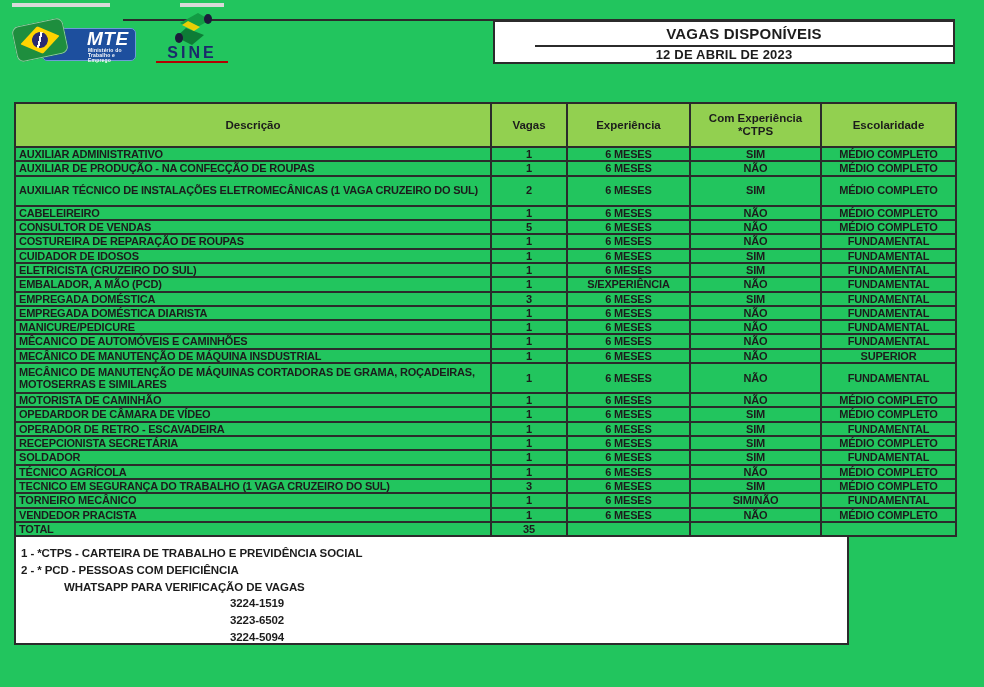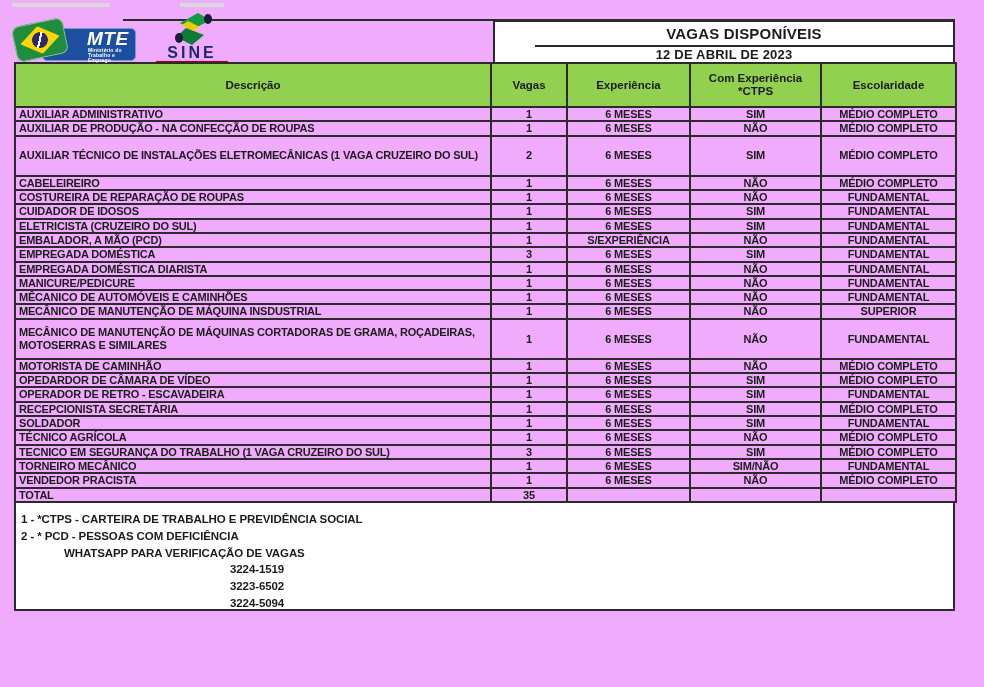--- a/index.html
+++ b/index.html
@@ -1,17 +1,17 @@
 <!DOCTYPE html>
 <html><head>
 <meta charset="utf-8">
 <style>
   html,body { margin:0; padding:0; background:#ffffff; }
   .page {
-    position:relative; width:984px; height:687px; background:#f0abfc;
+    position:relative; width:984px; height:687px; background:#22c55e;
     font-family:"Liberation Sans", sans-serif; font-weight:bold; color:#1c1c1c;
     overflow:hidden;
   }
   
   .smudge { position:absolute; top:3px; height:4px; background:#d9d9d9; }
   .smudge.s1 { left:12px; width:98px; }
   .smudge.s2 { left:180px; width:44px; }
 
   
   .top-line { position:absolute; left:123px; top:19px; width:832px; height:2px; background:#2b2b2b; }
@@ -60,34 +60,35 @@
   .hr-date {
     height:15px; display:flex; align-items:center; justify-content:center;
     font-size:13px; letter-spacing:0.2px;
   }
 
   
   .table-wrap { position:absolute; left:14px; top:62px; width:941px; }
   table.vagas {
     border-collapse:collapse; table-layout:fixed; width:941px;
     font-size:11px;
+    margin-top:40px;
   }
   table.vagas th, table.vagas td {
     border:2px solid #2b2b2b; padding:0 3px; box-sizing:border-box;
     overflow:hidden; line-height:1.12; letter-spacing:-0.2px;
   }
   table.vagas th {
     background:#92d050; height:44px; text-align:center; font-size:11.5px;
     letter-spacing:0px;
   }
   table.vagas td { height:13px; text-align:center; }
   table.vagas td.desc { text-align:left; }
-  table.vagas tr.tall td { height:40px; }
+  table.vagas tr.tall td { height:30px; }
   .footer-box {
-    box-sizing:border-box; width:941px; height:108px;
+    box-sizing:border-box; width:835px; height:108px;
     border:2px solid #2b2b2b; border-top:none; background:#ffffff;
     font-size:11.5px; letter-spacing:-0.1px; padding-top:10px;
   }
   .footer-box .note { margin:0 0 5px 5px; line-height:12px; }
   .footer-box .wtitle { margin:1px 0 4px 48px; line-height:12px; }
   .footer-box .phone { margin:0 4px 4px 214px; line-height:13px; }
 </style>
 </head>
 <body>
 
@@ -169,20 +170,27 @@
             <td>MÉDIO COMPLETO</td>
           </tr>
           <tr>
             <td class="desc">CABELEIREIRO</td>
             <td>1</td>
             <td>6 MESES</td>
             <td>NÃO</td>
             <td>MÉDIO COMPLETO</td>
           </tr>
           <tr>
+            <td class="desc">CONSULTOR DE VENDAS</td>
+            <td>5</td>
+            <td>6 MESES</td>
+            <td>NÃO</td>
+            <td>MÉDIO COMPLETO</td>
+          </tr>
+          <tr>
             <td class="desc">COSTUREIRA DE REPARAÇÃO DE ROUPAS</td>
             <td>1</td>
             <td>6 MESES</td>
             <td>NÃO</td>
             <td>FUNDAMENTAL</td>
           </tr>
           <tr>
             <td class="desc">CUIDADOR DE IDOSOS</td>
             <td>1</td>
             <td>6 MESES</td>

